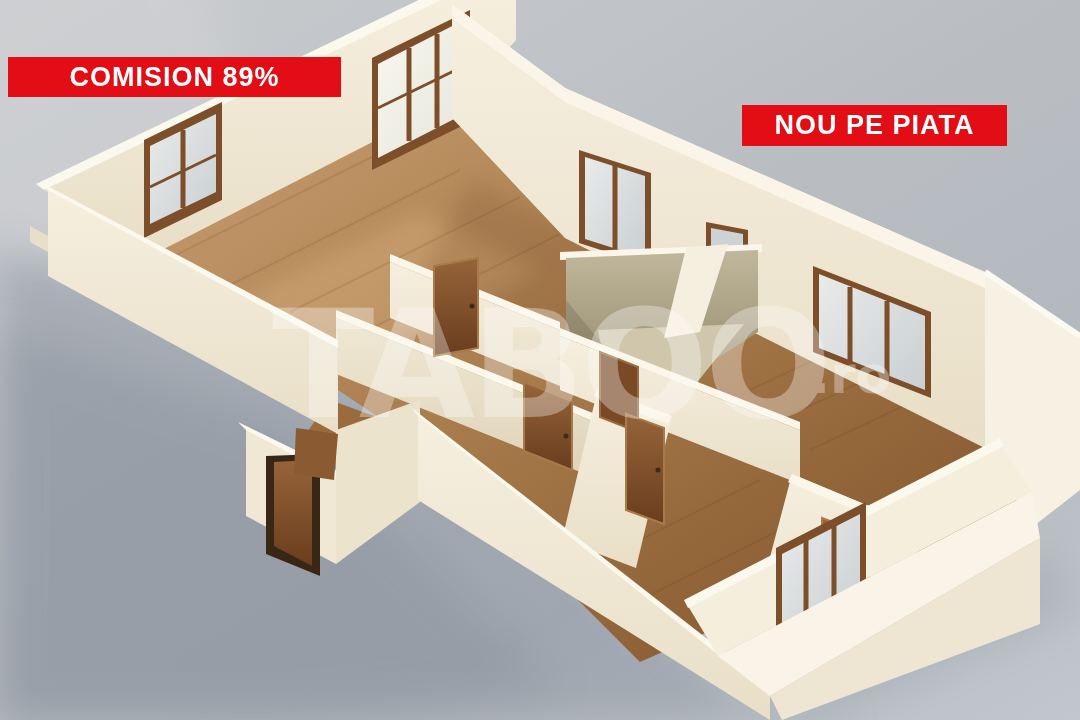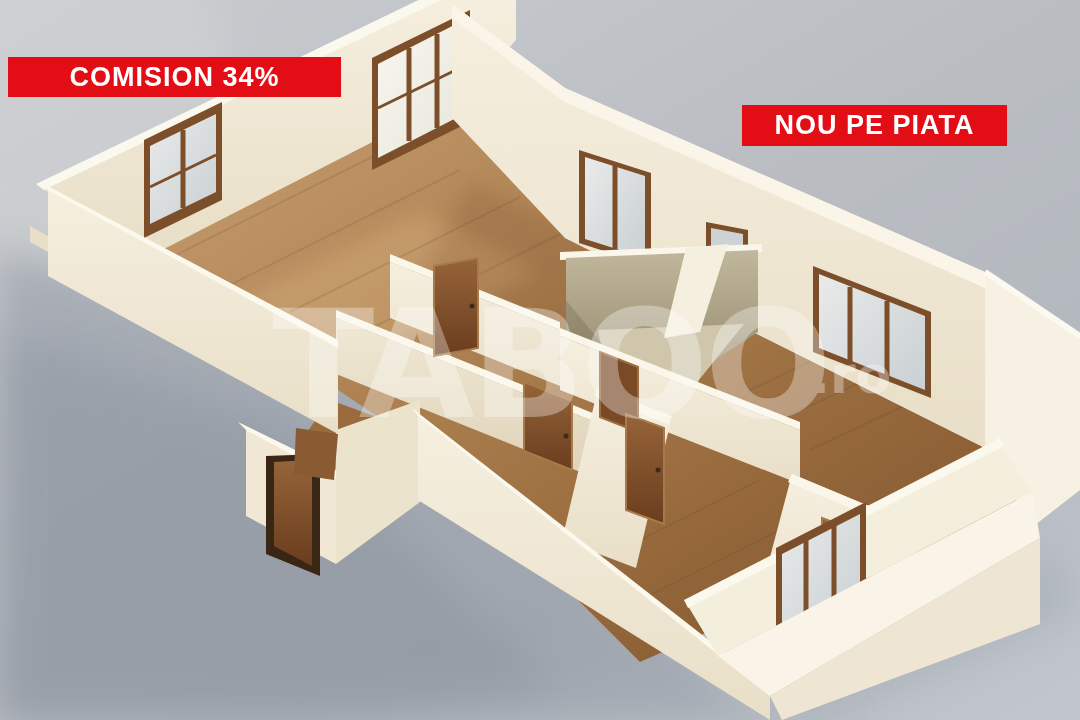--- a/index.html
+++ b/index.html
@@ -222,20 +222,20 @@
           <polygon points="782,554 860,514 860,590 782,630" fill="url(#gGlass)"></polygon>
           <line x1="806" y1="538" x2="806" y2="618" stroke="#7c4f2a" stroke-width="5"></line>
           <line x1="834" y1="524" x2="834" y2="604" stroke="#7c4f2a" stroke-width="5"></line>
         </g>
       </g>
       <polygon points="718,656 1032,492 1040,538 770,696" fill="#f9f4e7"></polygon>
       <polygon points="770,696 1040,538 1040,624 782,720" fill="#eee6d2"></polygon>
     </g>
   </svg>
 
-  <div class="badge" id="badge-commission">COMISION 34%</div>
+  <div class="badge" id="badge-commission">COMISION 89%</div>
   <div class="badge" id="badge-new">NOU PE PIATA</div>
 
   <div id="watermark">
     <span class="brand">TABOO</span><span class="tld">.ro</span>
   </div>
 
 </div>
 
 </body></html>

